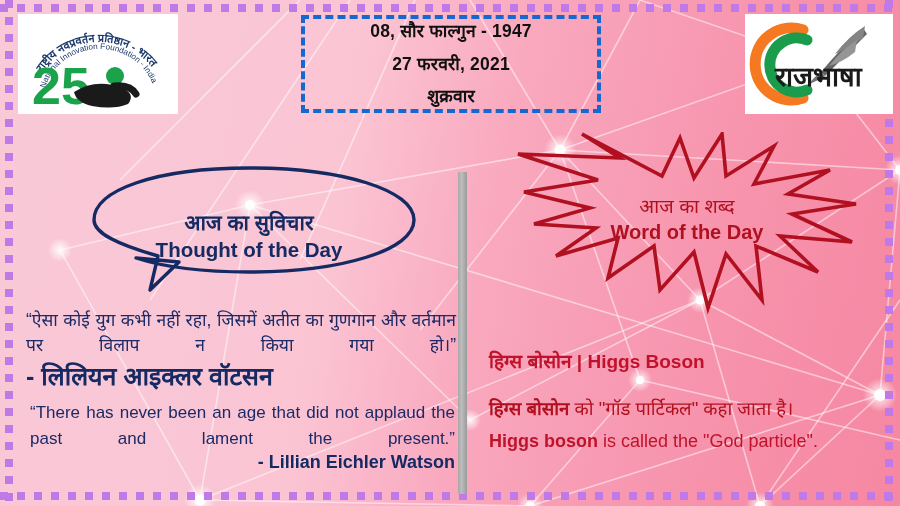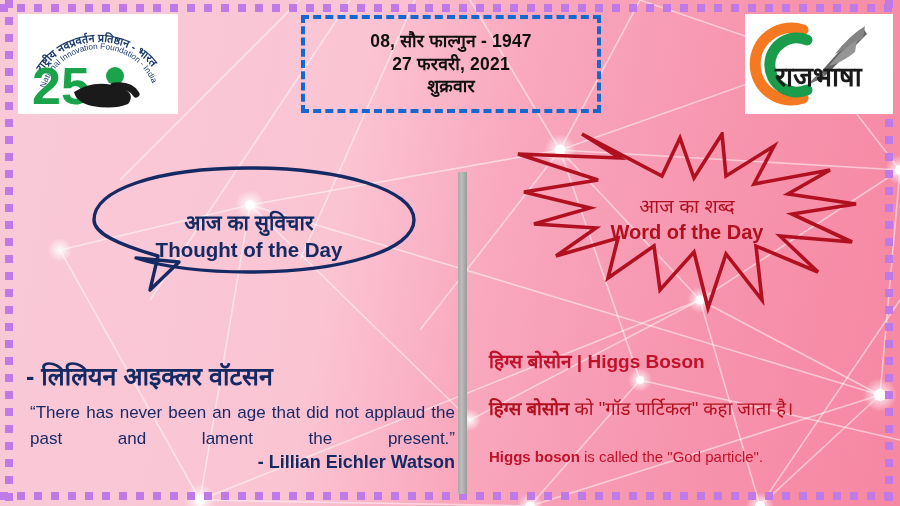--- a/index.html
+++ b/index.html
@@ -52,21 +52,21 @@
   #logo-nif { left:18px; top:14px; width:160px; height:100px; }
   #logo-raj { left:745px; top:14px; width:148px; height:100px; }
 
   
   #date-box {
     position:absolute;
     left:301px; top:15px; width:300px; height:98px;
     border:4px dashed #1668cf;
     display:flex; flex-direction:column;
     align-items:center; justify-content:center;
-    gap:2px;
+    gap:12px;
   }
   #date-box div {
     color:#101010;
     font-weight:bold;
     font-size:17.5px;
     line-height:1.18;
     letter-spacing:.2px;
     white-space:nowrap;
   }
 
@@ -118,21 +118,21 @@
     position:absolute; left:0; top:62px; width:350px;
     text-align:center; color:#b01020; pointer-events:none;
   }
   #star-text .hi { font-size:19.5px; font-weight:normal; line-height:1.3; }
   #star-text .en { font-size:20px; font-weight:bold; line-height:1.32; }
 
   .word-line { position:absolute; color:#c0122a; }
   #word-term  { left:489px; top:348px; font-size:19px; font-weight:bold; }
   #word-hi    { left:489px; top:395px; font-size:18.5px; color:#b3101f; }
   #word-hi b  { font-weight:bold; }
-  #word-en    { left:489px; top:448px; font-size:15px; color:#c0122a; }
+  #word-en    { left:489px; top:431px; font-size:18px; color:#c0122a; }
   #word-en b  { font-weight:bold; }
 </style>
 </head>
 <body>
 
 <div id="poster">
 
   <svg class="netlayer" width="900" height="506" viewBox="0 0 900 506">
     <defs>
       <radialGradient id="glow" cx="50%" cy="50%" r="50%">
@@ -262,20 +262,21 @@
                L 74 92
                C 32 80 10 69 10 56
                C 10 26 72 4 165 4 Z" fill="none" stroke="#152a63" stroke-width="3.4" stroke-linejoin="round"></path>
     </svg>
     <div id="bubble-text">
       <div class="hi">आज का सुविचार</div>
       <div class="en">Thought of the Day</div>
     </div>
   </div>
 
+  <div id="quote-hi">“ऐसा कोई युग कभी नहीं रहा, जिसमें अतीत का गुणगान और वर्तमान पर विलाप न किया गया हो।”</div>
   <div id="quote-hi-author">-  लिलियन आइक्लर वॉटसन</div>
   <div id="quote-en">“There has never been an age that did not applaud the past and lament the present.”</div>
   <div id="quote-en-author">- Lillian Eichler Watson</div>
 
   <div id="star-wrap">
     <svg width="350" height="192" viewBox="0 0 350 192">
       <path d="M12 60 L86 48 L6 22 L108 26 L70 2 L150 44
                L168 6 L182 46 L210 2 L214 44 L262 14
                L242 52 L318 38 L276 62 L344 72 L280 82
                L340 110 L268 104 L306 140 L244 114

